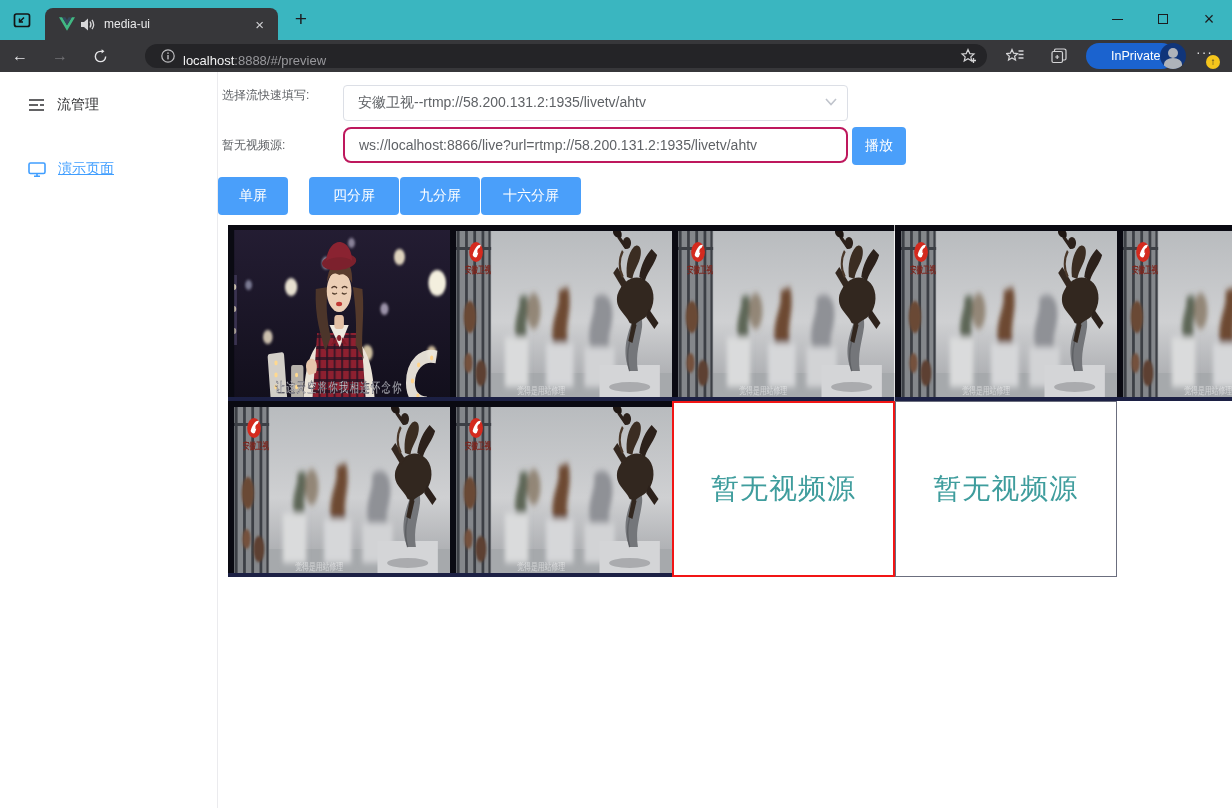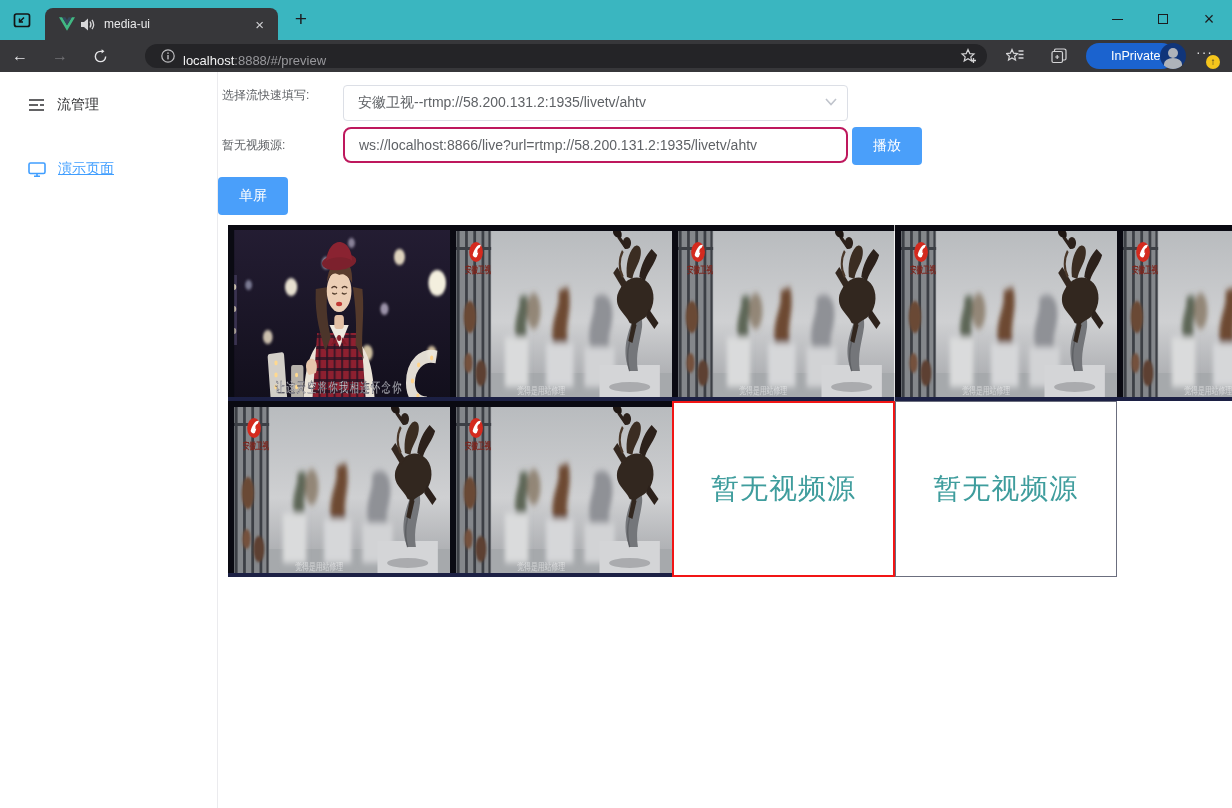--- a/index.html
+++ b/index.html
@@ -68,21 +68,21 @@
   .form-label{position:absolute;font-size:12px;color:#5f6266;line-height:22px;}
   .sel-box{position:absolute;left:343px;top:13px;width:505px;height:36px;border:1px solid #dcdfe6;
            border-radius:4px;background:#fff;display:flex;align-items:center;padding:0 30px 0 14px;cursor:pointer;}
   .sel-text{font-size:14px;color:#5f6266;white-space:nowrap;overflow:hidden;flex:1;}
   .sel-arrow{position:absolute;right:10px;top:12px;}
   .addr-input{position:absolute;left:343px;top:55px;width:505px;height:36px;border:2px solid #be185d;
               border-radius:8px;font-size:14px;color:#5f6266;padding:0 14px;outline:none;
               font-family:"Liberation Sans","DejaVu Sans",sans-serif;}
   .btn{background:var(--primary);color:#fff;border:none;border-radius:4px;font-size:14px;
        cursor:pointer;font-family:inherit;}
-  .play-btn{position:absolute;left:852px;top:55px;width:70px;height:38px;}
+  .play-btn{position:absolute;left:852px;top:55px;width:54px;height:38px;}
   .split-row{position:absolute;left:218px;top:105px;height:38px;display:flex;}
   .split-single{width:70px;height:38px;margin-right:20px;}
   .split-group{display:flex;}
   .split-group .btn{height:38px;margin-left:1px;border-radius:4px;}
   .b-quad{width:90px;} .b-nine{width:80px;} .b-sixteen{width:100px;}
 
   
   .grid{position:absolute;left:228px;top:153px;width:1111px;height:528px;
         display:grid;grid-template-columns:repeat(5,1fr);grid-auto-rows:176px;}
   .cell{position:relative;overflow:hidden;}
@@ -341,20 +341,25 @@
         <path d="M1,1 L6,6.5 L11,1" fill="none" stroke="#c0c4cc" stroke-width="1.6"></path>
       </svg>
     </div>
 
     <div class="form-label" style="left:222px;top:62px">暂无视频源:</div>
     <input class="addr-input" type="text" value="ws://localhost:8866/live?url=rtmp://58.200.131.2:1935/livetv/ahtv" style="">
     <button class="btn play-btn">播放</button>
 
     <div class="split-row">
       <button class="btn split-single">单屏</button>
+      <div class="split-group">
+        <button class="btn b-quad">四分屏</button>
+        <button class="btn b-nine">九分屏</button>
+        <button class="btn b-sixteen">十六分屏</button>
+      </div>
     </div>
 
     <div class="grid">
         <div class="cell singer">
           <svg viewBox="0 0 324 176" preserveAspectRatio="none">
             <use href="#scene-singer"></use>
           </svg>
         </div>
         <div class="cell sculpture">
           <svg viewBox="0 0 324 176" preserveAspectRatio="none">

